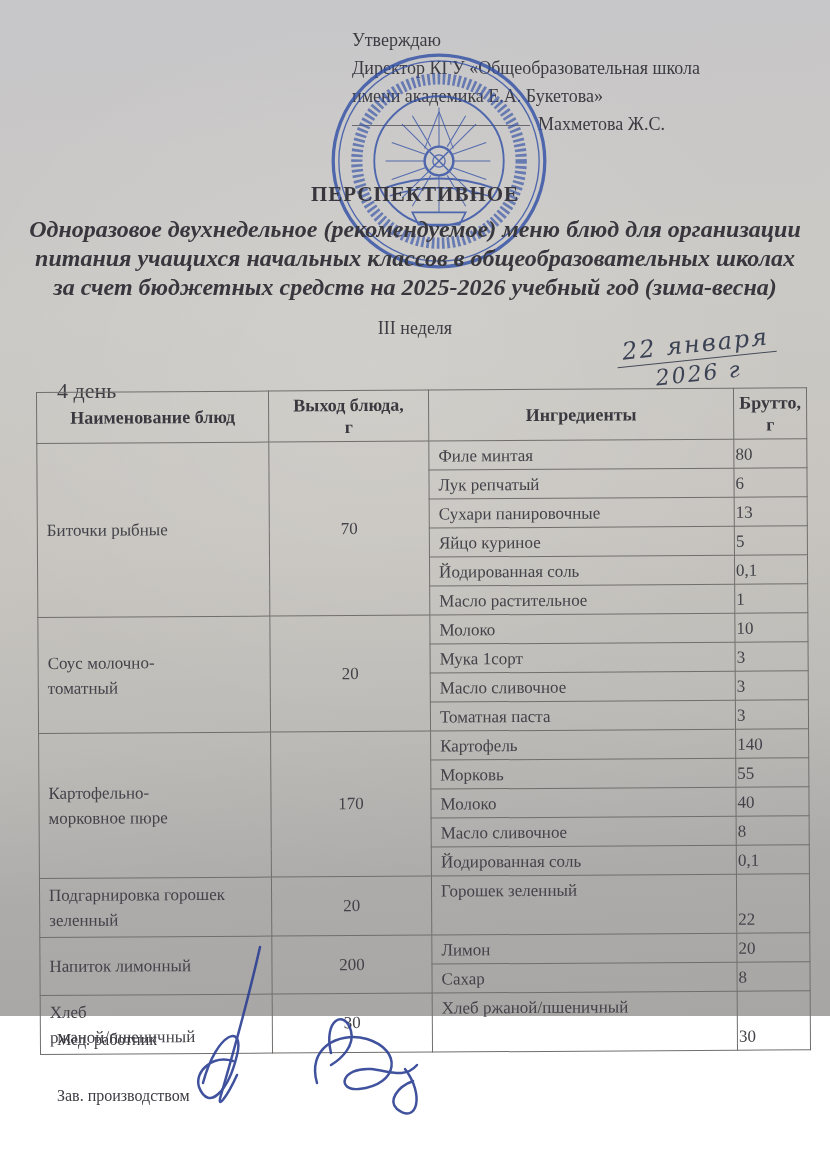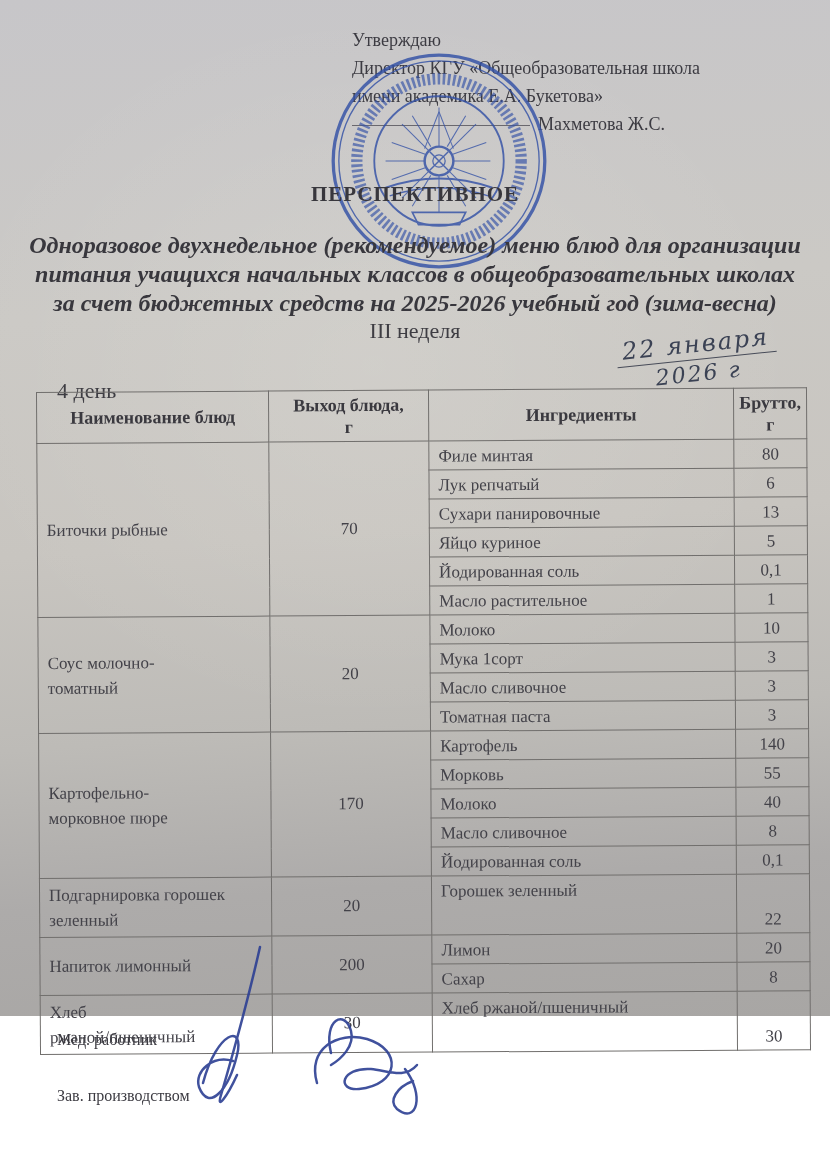--- a/index.html
+++ b/index.html
@@ -23,23 +23,23 @@
     display:inline-block;width:178px;height:1px;
     border-bottom:1.4px solid #6a686e;vertical-align:4px;margin-right:8px;
   }
   
   .stamp{position:absolute;left:326px;top:48px;width:226px;height:226px;opacity:0.82;}
   
   .title-block{
     position:absolute;left:0;top:182px;width:830px;text-align:center;
     font-weight:bold;color:#38373d;
   }
-  .title-caps{font-size:21px;letter-spacing:1px;margin-bottom:24px;}
+  .title-caps{font-size:21px;letter-spacing:1px;margin-bottom:8px;}
   .subtitle{font-size:24px;line-height:29px;font-style:italic;}
-  .week{position:absolute;left:0;top:318px;width:830px;text-align:center;font-size:22px;}
+  .week{position:absolute;left:0;top:318px;width:830px;text-align:center;font-size:18px;}
   .day{position:absolute;left:57px;top:341px;font-size:22px;margin-top:37px;}
   
   .hand-date{
     position:absolute;left:592px;top:330px;width:210px;
     font-family:"DejaVu Serif", serif;font-style:italic;
     transform:rotate(-6deg);text-align:center;
   }
   .hand-date .l1{
     display:inline-block;font-size:24px;letter-spacing:2px;
     padding:0 6px 1px 6px;border-bottom:1.6px solid #474b58;
@@ -58,21 +58,21 @@
     height:48px;font-size:18px;font-weight:bold;color:#3a393f;
     text-align:center;vertical-align:middle;white-space:pre-line;line-height:22px;
   }
   table.menu tr{height:27px;}
   td.dish{
     text-align:left;vertical-align:middle;padding:4px 4px 4px 9px;
     white-space:pre-line;line-height:25px;
   }
   td.yield{text-align:center;vertical-align:middle;}
   td.ingredient{text-align:left;vertical-align:top;padding:3px 4px 1px 9px;line-height:24px;}
-  td.gross{text-align:center;vertical-align:bottom;padding-bottom:3px;}
+  td.gross{text-align:left;vertical-align:bottom;padding-bottom:3px;}
   
   .footer-label{position:absolute;font-size:16px;color:#3c3b42;}
   .med-label{left:57px;top:1031px;}
   .zav-label{left:57px;top:1087px;}
   .signatures{position:absolute;left:165px;top:925px;width:330px;height:227px;}
 </style>
 </head>
 <body>
 
 <div class="page">

